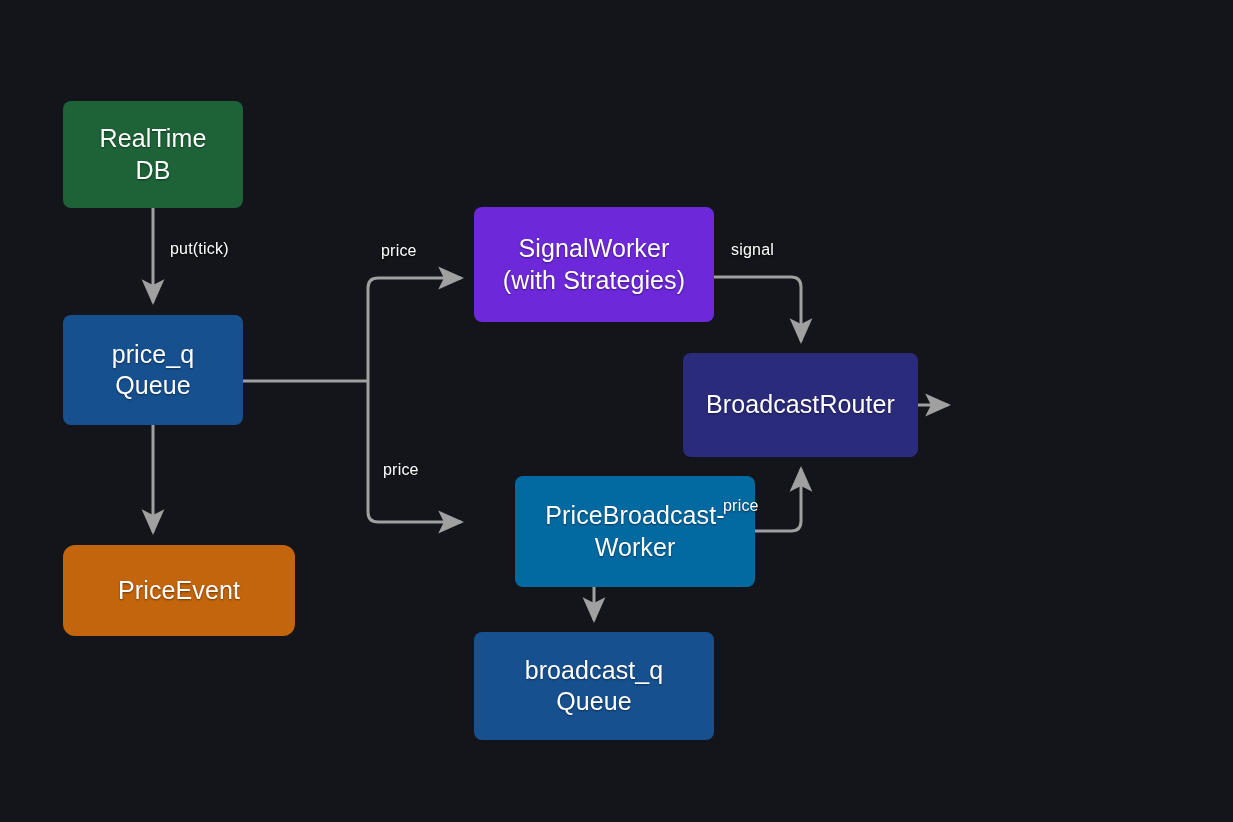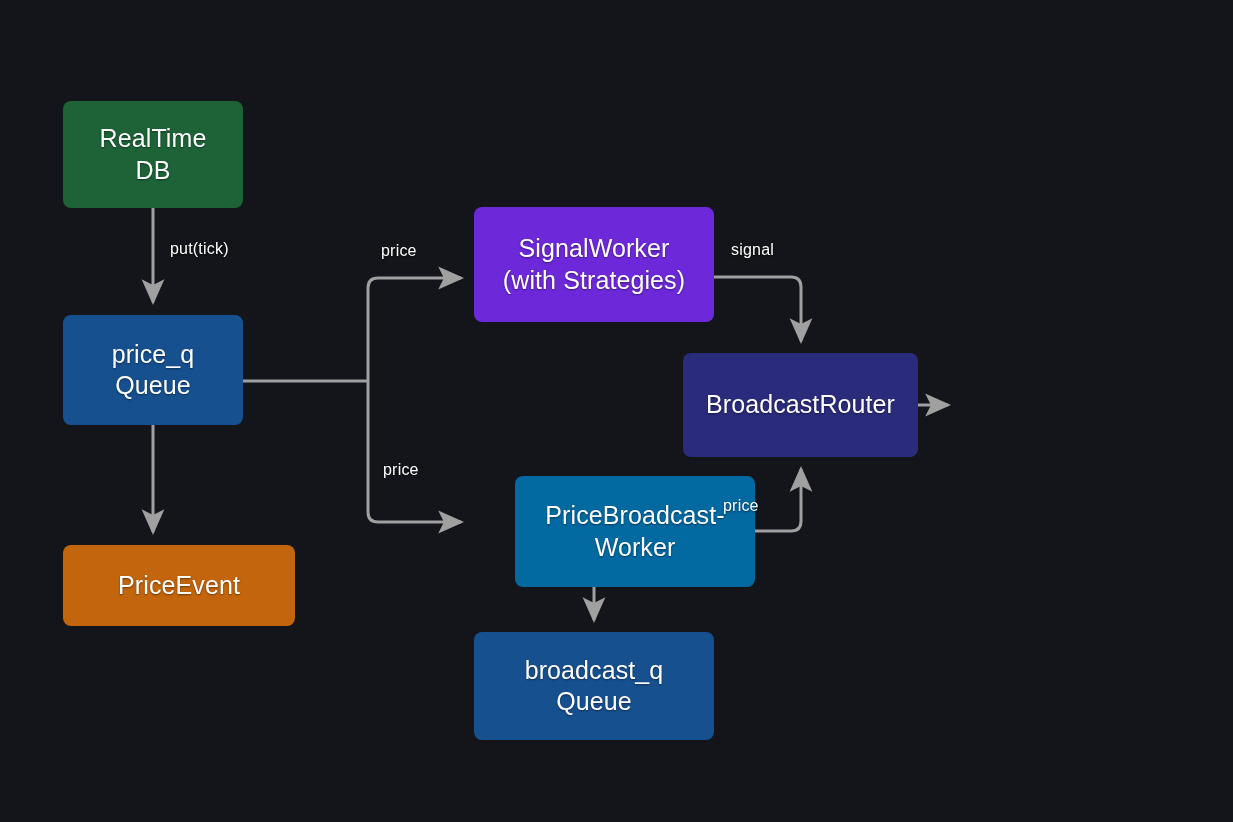--- a/index.html
+++ b/index.html
@@ -84,21 +84,21 @@
 
     <path d="M918,405 L948,405" fill="none" stroke="#a0a0a0" stroke-width="3" marker-end="url(#arrow)"></path>
   </svg>
 
   <div class="node" style="left:63px; top:101px; width:180px; height:107px; background:#1d6337;">RealTime
 DB</div>
 
   <div class="node" style="left:63px; top:315px; width:180px; height:110px; background:#17508f;">price_q
 Queue</div>
 
-  <div class="node" style="left:63px; top:545px; width:232px; height:81px; background:#c2650c;">PriceEvent</div>
+  <div class="node" style="left:63px; top:545px; width:232px; height:91px; background:#c2650c;border-radius:12px;">PriceEvent</div>
 
   <div class="node" style="left:474px; top:207px; width:240px; height:115px; background:#6d28d9;">SignalWorker
 (with Strategies)</div>
 
   <div class="node" style="left:474px; top:476px; width:240px; height:111px; background:#0369a1;margin-left:41px;">PriceBroadcast-
 Worker</div>
 
   <div class="node" style="left:474px; top:632px; width:240px; height:108px; background:#17508f;">broadcast_q
 Queue</div>
 

